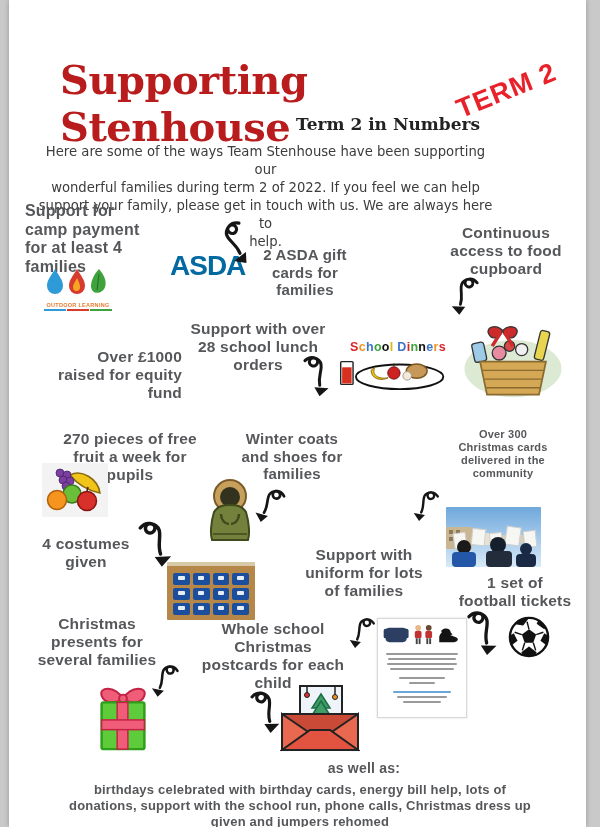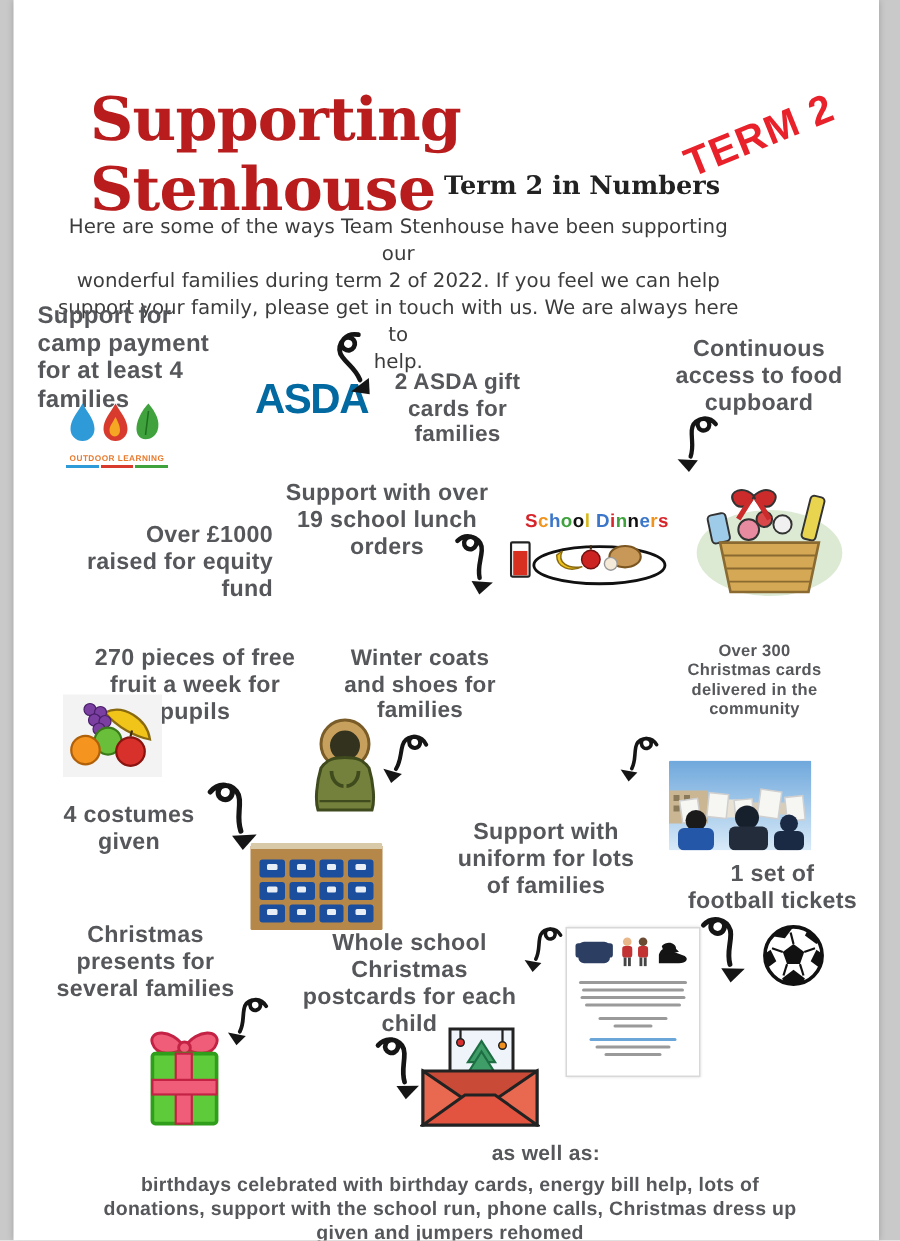--- a/index.html
+++ b/index.html
@@ -102,21 +102,21 @@
     <path d="M22 48 L98 48 L90 86 L30 86 Z" fill="#d4a855" stroke="#8a6a30" stroke-width="2"></path>
     <path d="M25 58 L95 58 M27 68 L93 68 M29 78 L91 78" stroke="#8a6a30" stroke-width="1.5" fill="none"></path>
   </svg>
 </div>
 
 <div class="abs t" style="left:47px;top:348px;width:135px;font-size:15.5px;text-align:right;">Over £1000
 raised for equity
 fund</div>
 
 <div class="abs t ctr" style="left:182px;top:320px;width:152px;font-size:15.5px;">Support with over
-19 school lunch
+28 school lunch
 orders</div>
 <svg class="arr" style="left:292px;top:356px;width:48px;height:40px;transform:scaleX(-1) rotate(-15deg);">
     <use href="#curly"></use>
   </svg>
 
 <div class="abs" style="left:338px;top:340px;width:108px;">
   <div class="sd-title"><span style="color: rgb(214, 37, 43);">S</span><span style="color: rgb(240, 148, 31);">c</span><span style="color: rgb(59, 118, 201);">h</span><span style="color: rgb(63, 162, 61);">o</span><span style="color: rgb(17, 17, 17);">o</span><span style="color: rgb(216, 185, 28);">l</span><span> </span><span style="color: rgb(59, 118, 201);">D</span><span style="color: rgb(214, 37, 43);">i</span><span style="color: rgb(63, 162, 61);">n</span><span style="color: rgb(17, 17, 17);">n</span><span style="color: rgb(59, 118, 201);">e</span><span style="color: rgb(240, 148, 31);">r</span><span style="color: rgb(214, 37, 43);">s</span></div>
   <svg viewBox="0 0 112 40" width="108" height="38">
     <rect x="2" y="8" width="13" height="24" rx="1" fill="#ffffff" stroke="#222" stroke-width="1.5"></rect>
     <rect x="3.5" y="14" width="10" height="17" fill="#d83020"></rect>
@@ -142,21 +142,21 @@
         <circle cx="28" cy="18" r="4"></circle>
         <circle cx="24" cy="23" r="4"></circle>
     </g>
     <circle cx="30" cy="31" r="9" fill="#6abf3a" stroke="#3a7a1a" stroke-width="1.5"></circle>
     <circle cx="15" cy="37" r="9.5" fill="#f5941e" stroke="#b06008" stroke-width="1.5"></circle>
     <circle cx="45" cy="38" r="9.5" fill="#d8302a" stroke="#8a1410" stroke-width="1.5"></circle>
     <path d="M45 28 L46 24" stroke="#3f2a10" stroke-width="1.5"></path>
   </svg>
 </div>
 
-<div class="abs t ctr" style="left:224px;top:430px;width:112px;font-size:15px;text-align:center;">Winter coats
+<div class="abs t ctr" style="left:236px;top:430px;width:112px;font-size:15px;text-align:center;">Winter coats
 and shoes for
 families</div>
 <div class="abs" style="left:207px;top:478px;">
   <svg viewBox="0 0 46 66" width="46" height="66">
     <circle cx="23" cy="18" r="16" fill="#c8a05e" stroke="#7a5c28" stroke-width="2"></circle>
     <circle cx="23" cy="19" r="10" fill="#32321e"></circle>
     <path d="M7 34 C4 44 3 56 5 62 L41 62 C43 56 42 44 39 34 C35 28 30 27 23 27 C16 27 11 28 7 34 Z" fill="#74813c" stroke="#3f4a1d" stroke-width="2"></path>
     <path d="M14 36 C14 42 18 46 22 46 M32 36 C32 42 28 46 24 46" stroke="#3f4a1d" stroke-width="2.5" fill="none"></path>
     <path d="M6 56 L40 56" stroke="#3f4a1d" stroke-width="1.5"></path>
   </svg>

